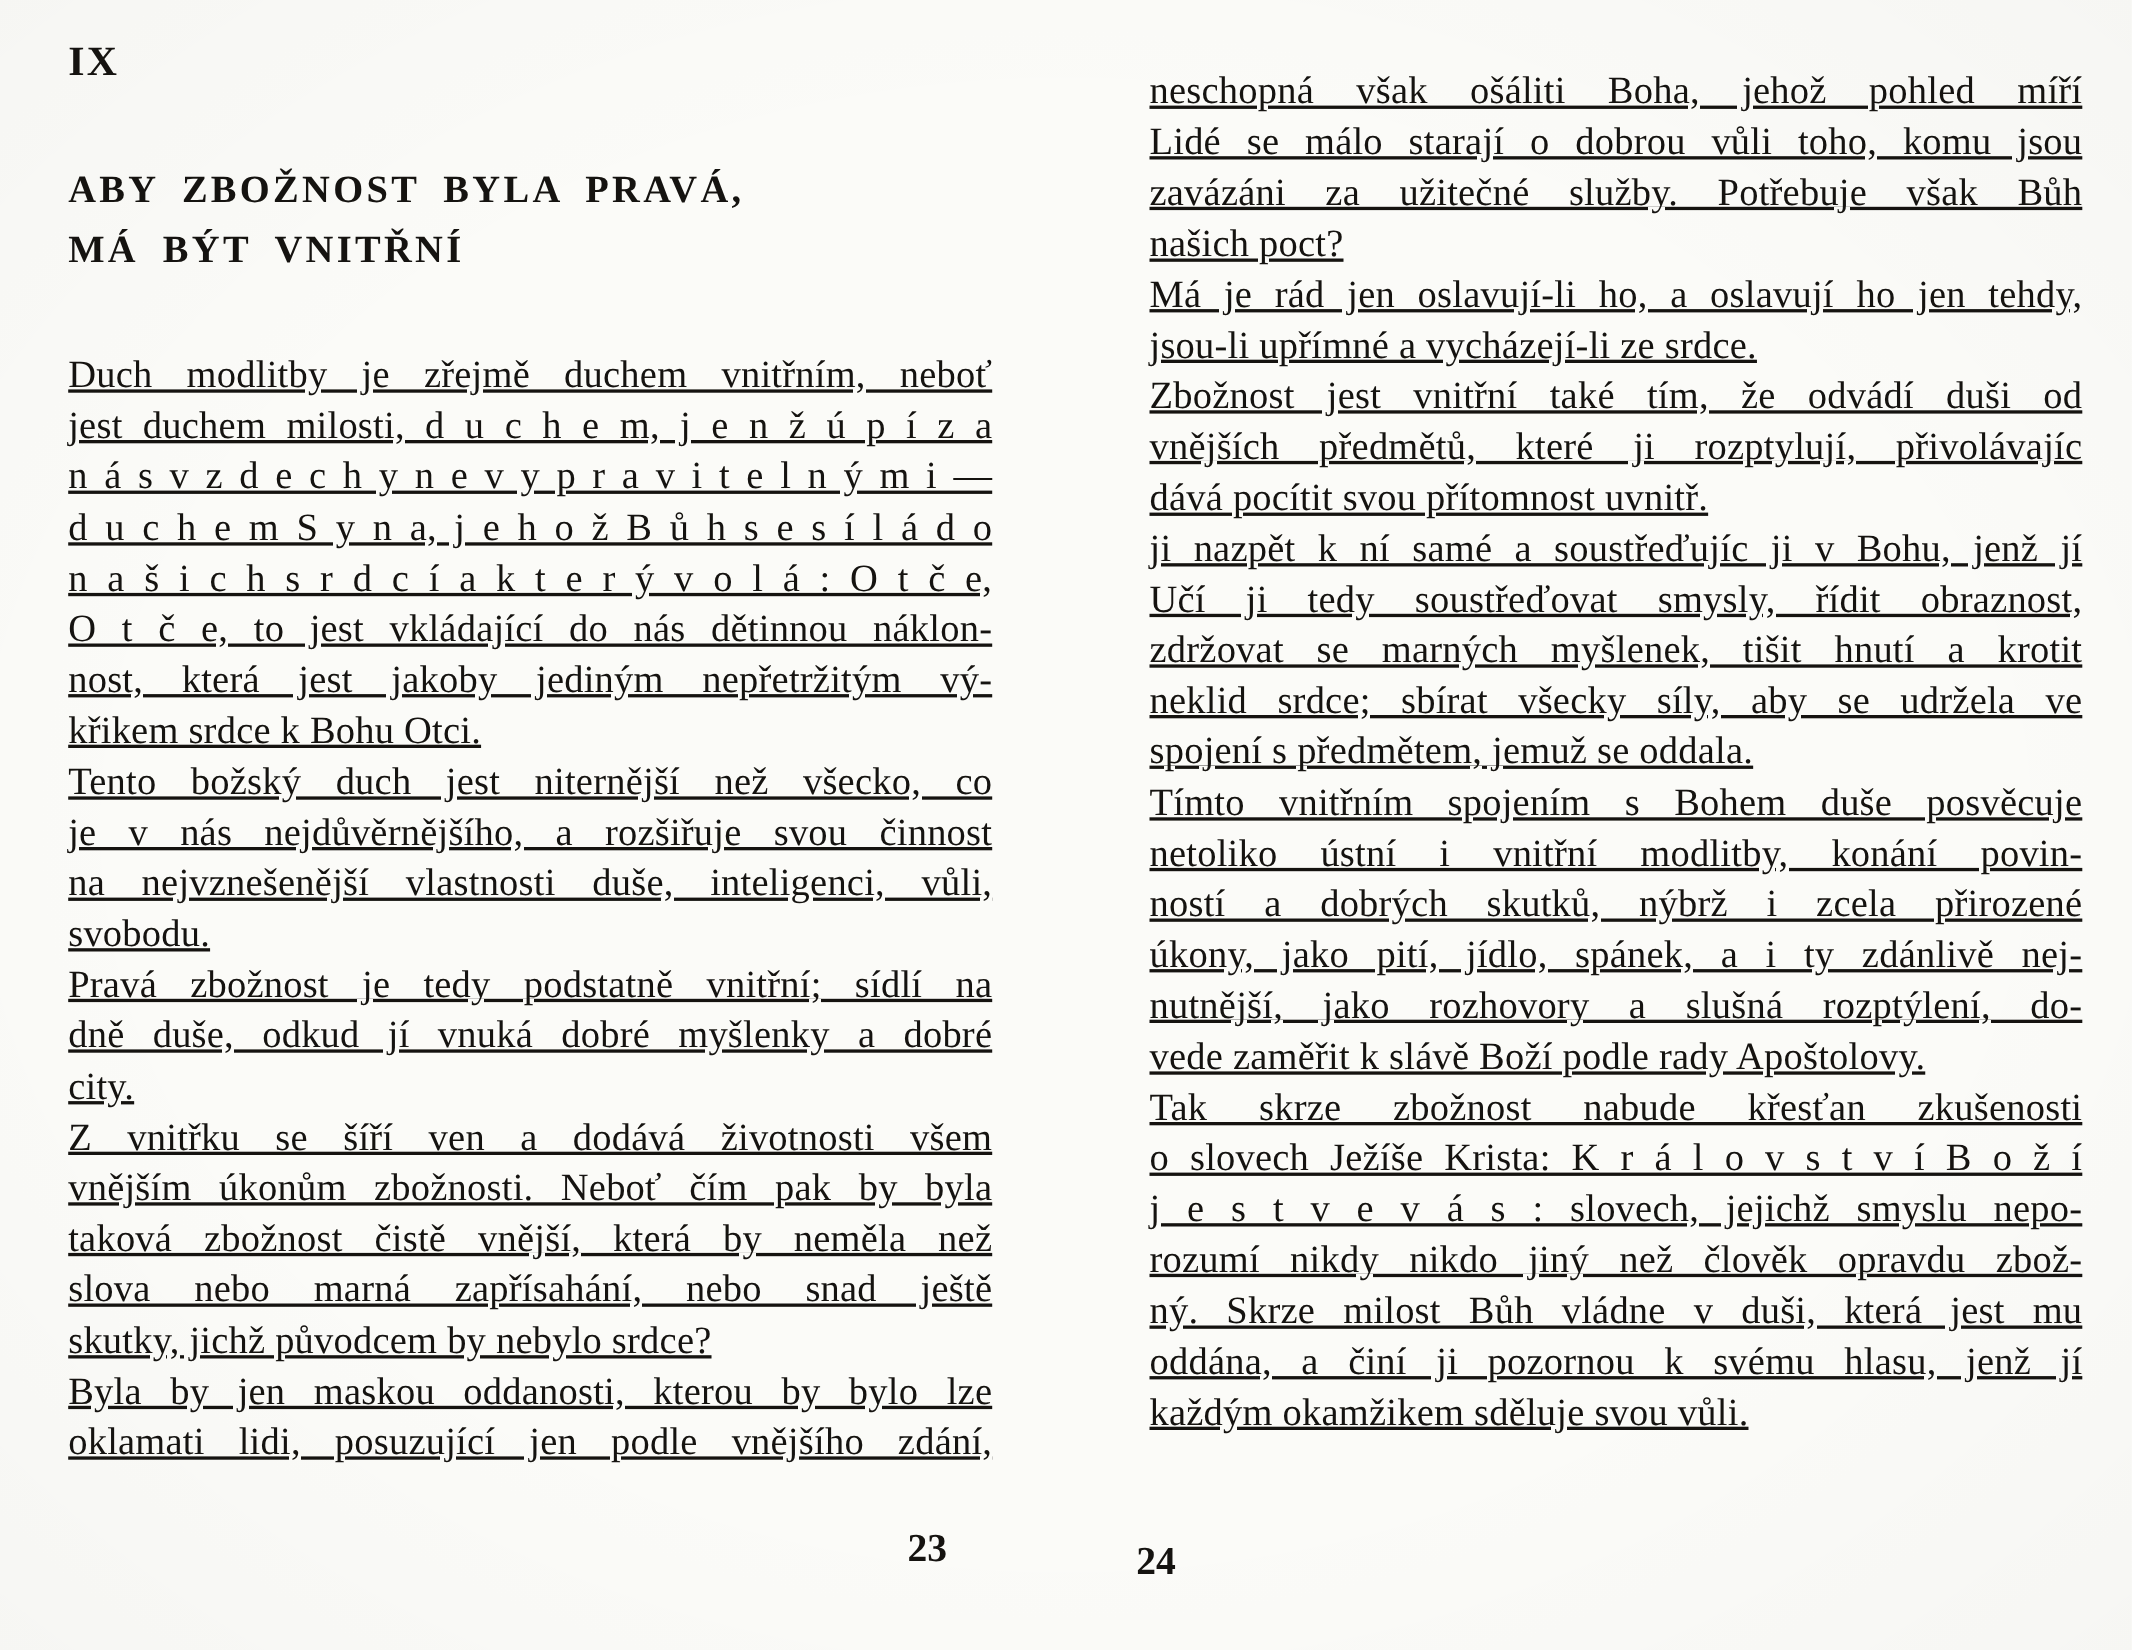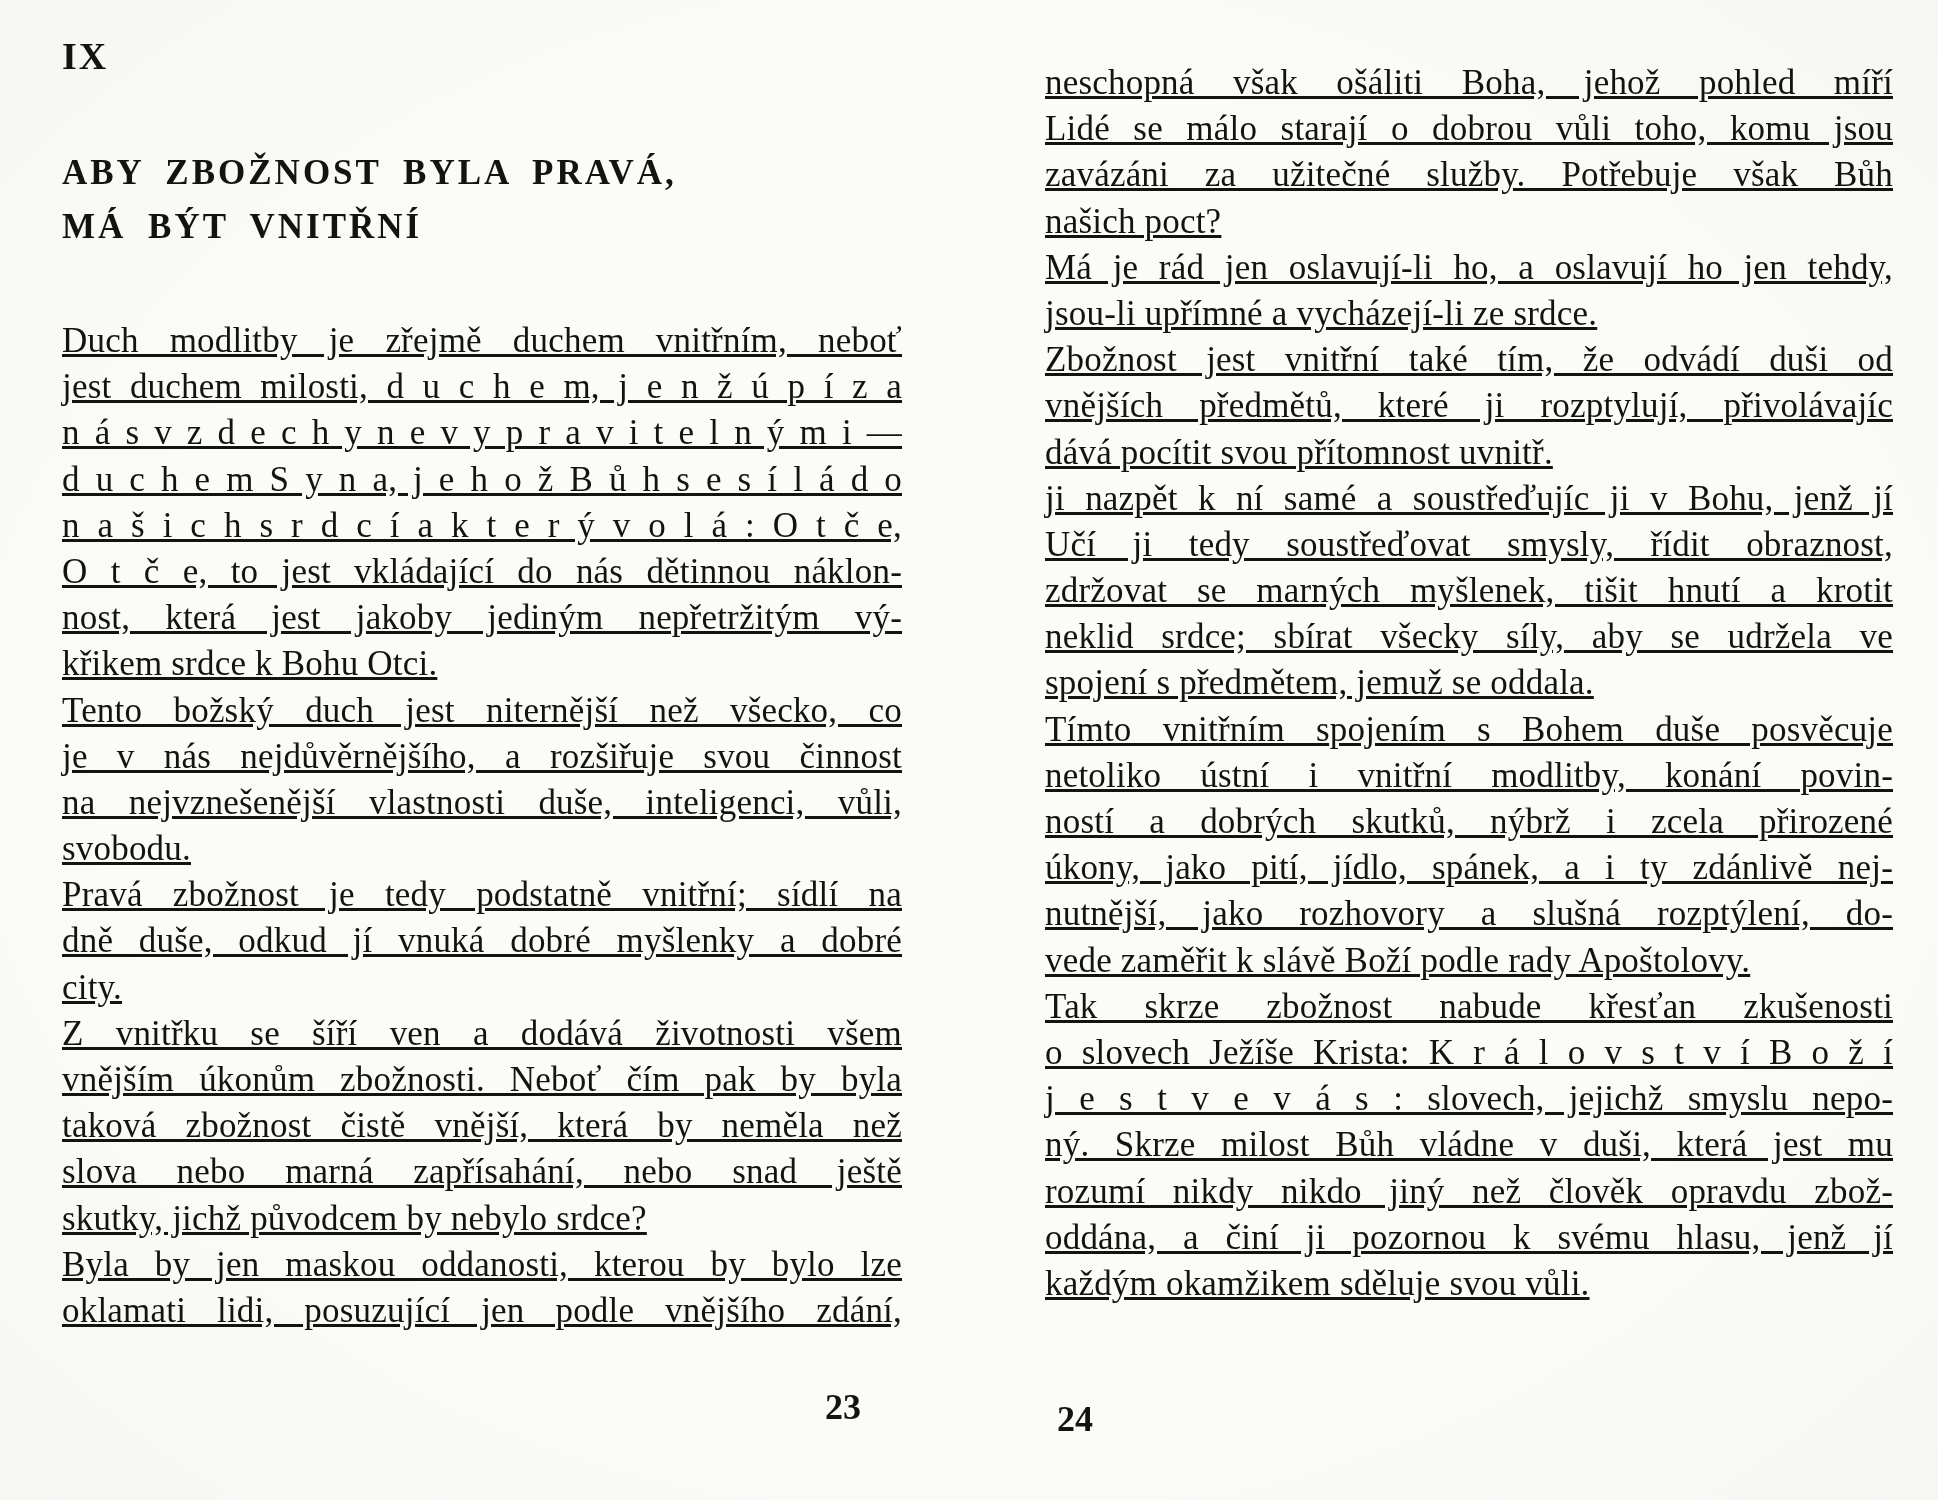--- a/index.html
+++ b/index.html
@@ -42,21 +42,21 @@
     text-decoration:underline;
   }
   .line.pend{
     text-align-last:left;
   }
   .page-num{
     position:absolute;
     font-size:36px;font-weight:bold;
   }
   #pn-left{left:793px;top:1386px;width:100px;text-align:center;}
-  #pn-right{left:1033px;top:1398px;width:100px;text-align:left;margin-left:24px;}
+  #pn-right{left:1033px;top:1398px;width:100px;text-align:left;}
 </style>
 </head>
 <body>
 
 <div class="scan"></div>
 
 <div class="chapter-num">IX</div>
 
 <div class="title"><span>ABY ZBOŽNOST BYLA PRAVÁ,</span>
 <span>MÁ BÝT VNITŘNÍ</span></div>
@@ -103,21 +103,21 @@
     <div class="line pend">spojení s předmětem, jemuž se oddala.</div>
     <div class="line">Tímto vnitřním spojením s Bohem duše posvěcuje</div>
     <div class="line">netoliko ústní i vnitřní modlitby, konání povin-</div>
     <div class="line">ností a dobrých skutků, nýbrž i zcela přirozené</div>
     <div class="line">úkony, jako pití, jídlo, spánek, a i ty zdánlivě nej-</div>
     <div class="line">nutnější, jako rozhovory a slušná rozptýlení, do-</div>
     <div class="line pend">vede zaměřit k slávě Boží podle rady Apoštolovy.</div>
     <div class="line">Tak skrze zbožnost nabude křesťan zkušenosti</div>
     <div class="line">o slovech Ježíše Krista: K r á l o v s t v í B o ž í</div>
     <div class="line">j e s t v e v á s : slovech, jejichž smyslu nepo-</div>
+    <div class="line">rozumí nikdy nikdo jiný než člověk opravdu zbož-</div>
     <div class="line">ný. Skrze milost Bůh vládne v duši, která jest mu</div>
-    <div class="line">rozumí nikdy nikdo jiný než člověk opravdu zbož-</div>
     <div class="line">oddána, a činí ji pozornou k svému hlasu, jenž jí</div>
     <div class="line pend">každým okamžikem sděluje svou vůli.</div>
   </div>
 
 <div class="page-num" id="pn-left">23</div>
 
 <div class="page-num" id="pn-right">24</div>
 
 </body></html>

